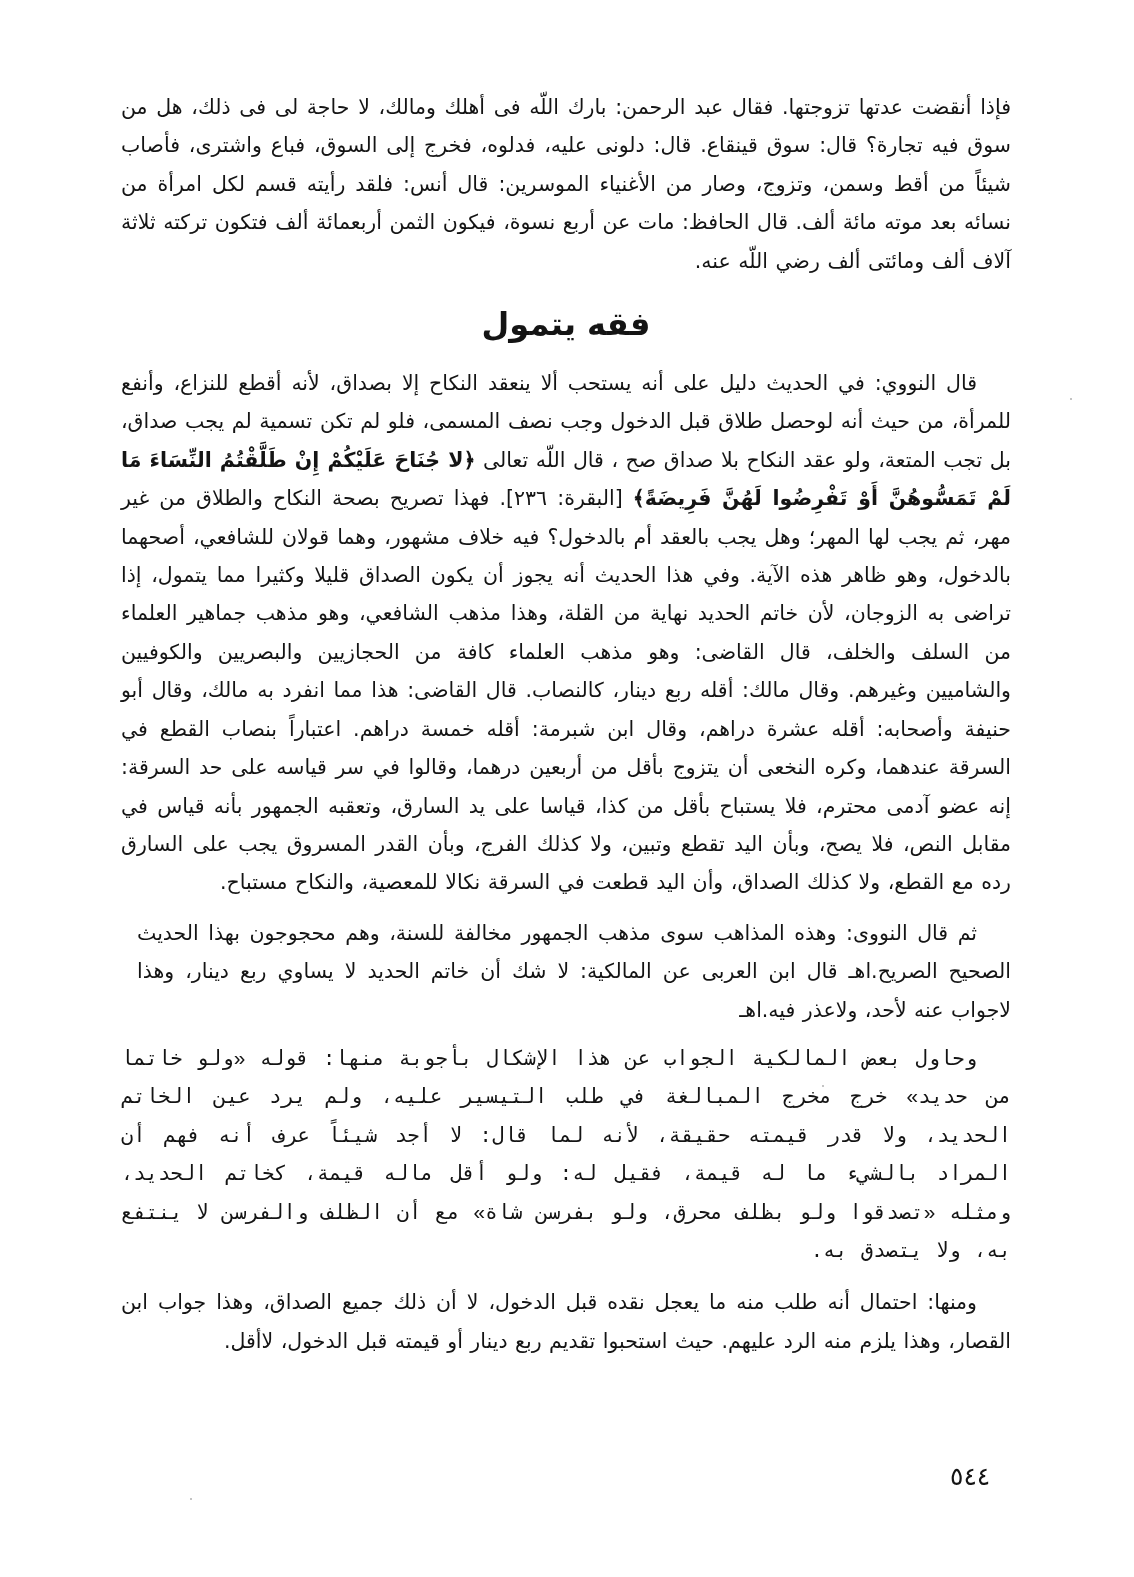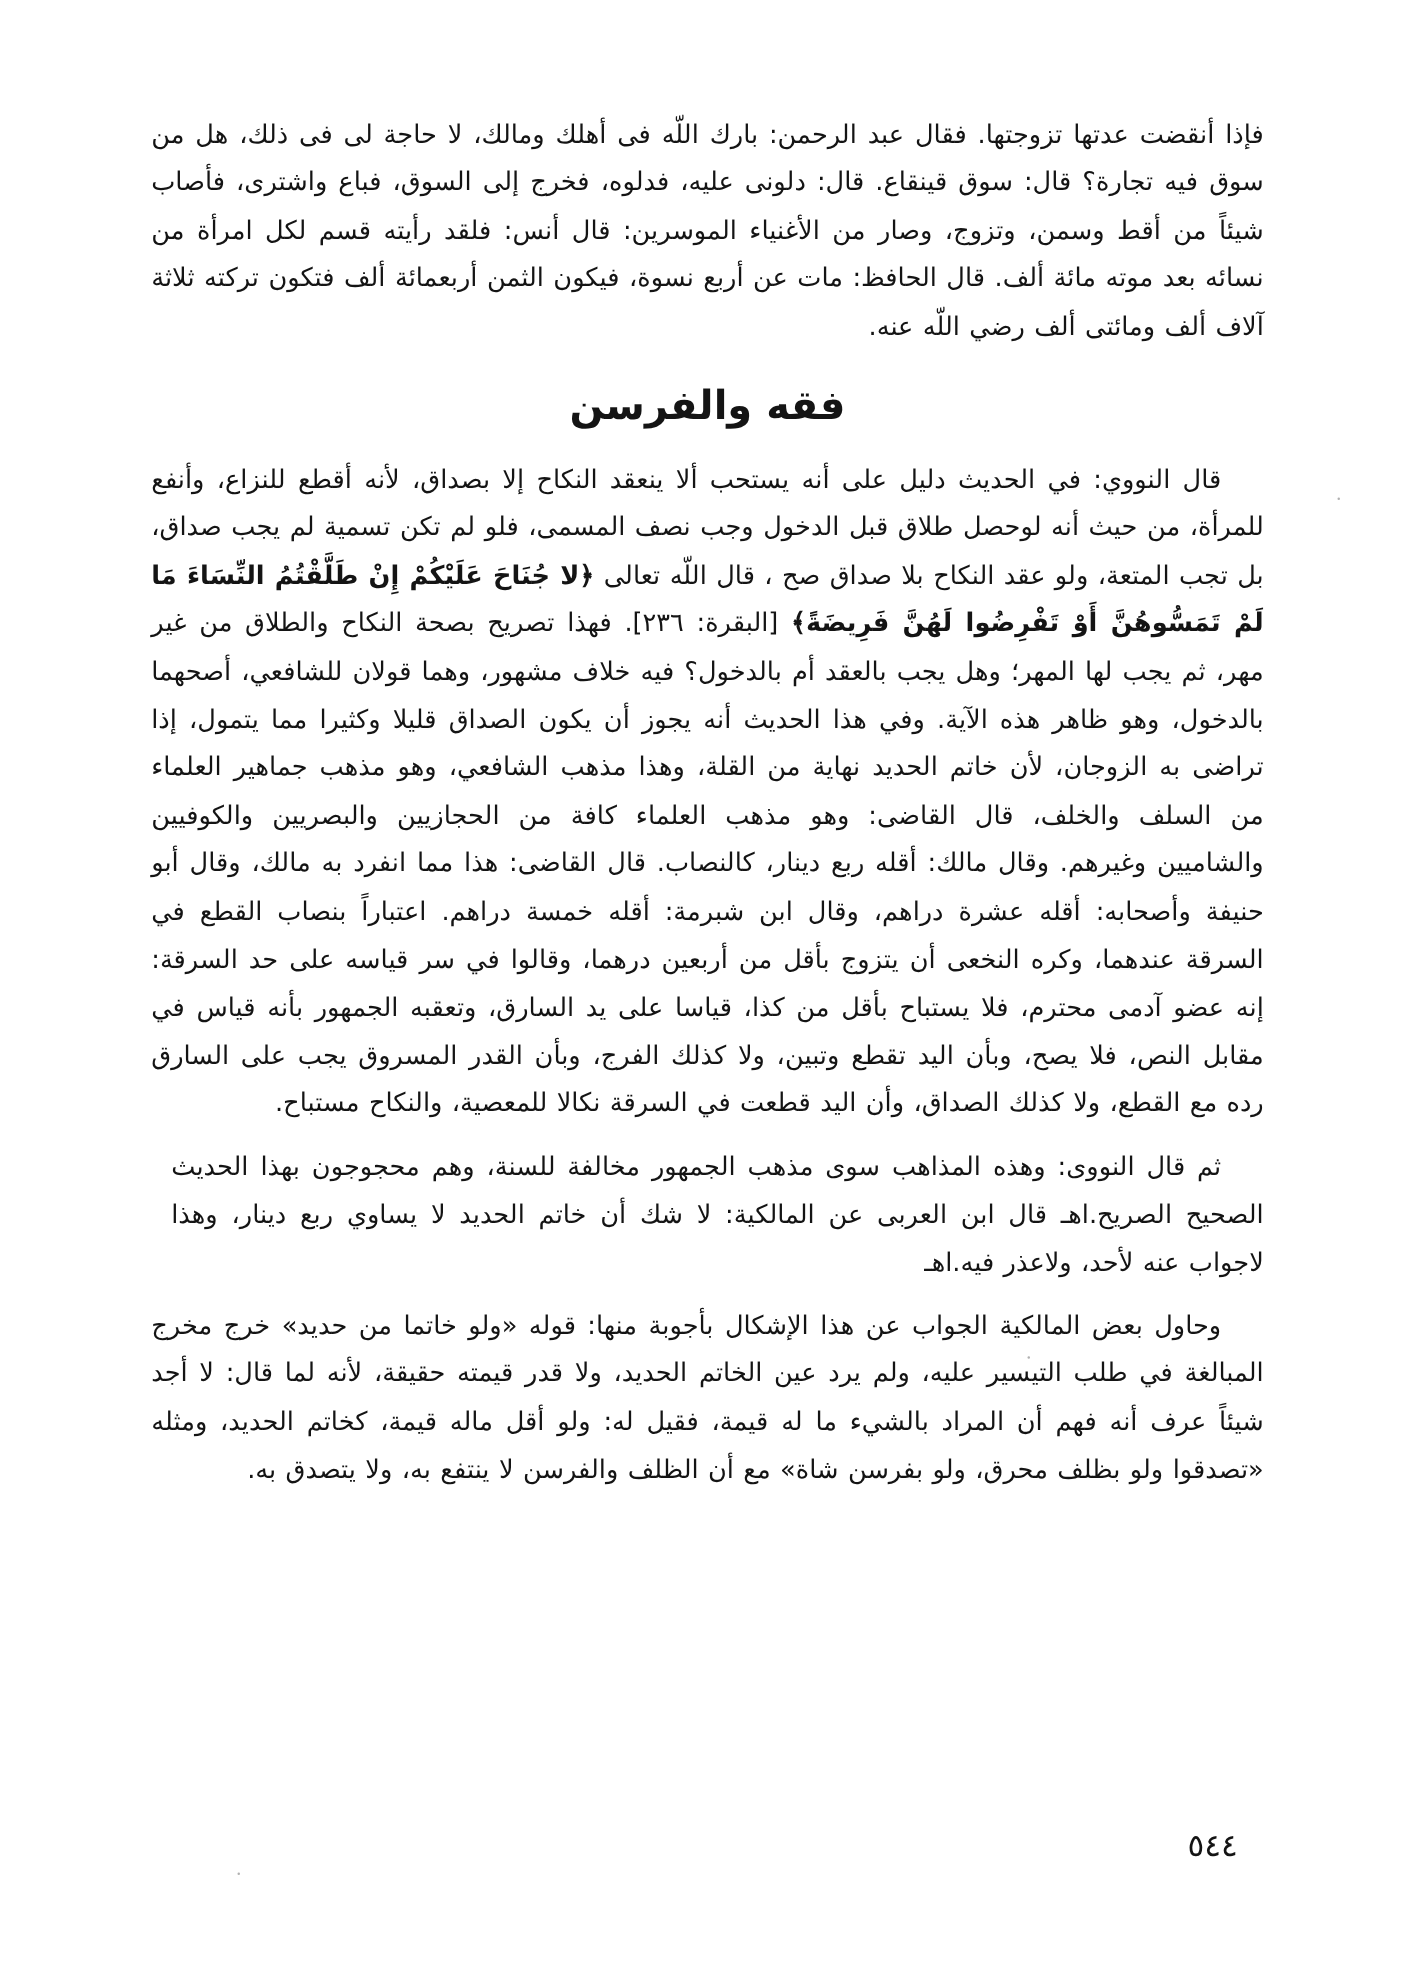--- a/index.html
+++ b/index.html
@@ -37,21 +37,21 @@
     .p1 { }
     .heading {
       margin: 22px 0 18px 0;
       text-align: center;
       font-size: 32px;
       font-weight: bold;
       line-height: 44px;
     }
     .p2 { }
     .p3 { margin-top: 12px; margin-left: 16px; }
-    .p4 { margin-top: 12px; }
+    .p4 { margin-top: 12px; font-family: Liberation Mono, monospace; }
     .p5 { margin-top: 12px; }
     .quran {
       font-weight: bold;
     }
     .page-number {
       position: absolute;
       left: 950px;
       top: 1462px;
       font-size: 25px;
       direction: rtl;
@@ -64,27 +64,28 @@
       background: #b0b0b0;
       border-radius: 1px;
     }
   </style>
 </head>
 <body>
 
 <div class="page">
   <p class="para p1">فإذا أنقضت عدتها تزوجتها. فقال عبد الرحمن: بارك اللّه فى أهلك ومالك، لا حاجة لى فى ذلك، هل من سوق فيه تجارة؟ قال: سوق قينقاع. قال: دلونى عليه، فدلوه، فخرج إلى السوق، فباع واشترى، فأصاب شيئاً من أقط وسمن، وتزوج، وصار من الأغنياء الموسرين: قال أنس: فلقد رأيته قسم لكل امرأة من نسائه بعد موته مائة ألف. قال الحافظ: مات عن أربع نسوة، فيكون الثمن أربعمائة ألف فتكون تركته ثلاثة آلاف ألف ومائتى ألف رضي اللّه عنه.</p>
 
-  <h2 class="heading">فقه والفرسن</h2>
+  <h2 class="heading">فقه يتمول</h2>
 
   <p class="para indent p2"><span>قال النووي: في الحديث دليل على أنه يستحب ألا ينعقد النكاح إلا بصداق، لأنه أقطع للنزاع، وأنفع للمرأة، من حيث أنه لوحصل طلاق قبل الدخول وجب نصف المسمى، فلو لم تكن تسمية لم يجب صداق، بل تجب المتعة، ولو عقد النكاح بلا صداق صح ، قال اللّه تعالى </span><span class="quran">﴿لا جُنَاحَ عَلَيْكُمْ إِنْ طَلَّقْتُمُ النِّسَاءَ مَا لَمْ تَمَسُّوهُنَّ أَوْ تَفْرِضُوا لَهُنَّ فَرِيضَةً﴾</span><span> [البقرة: ٢٣٦]. فهذا تصريح بصحة النكاح والطلاق من غير مهر، ثم يجب لها المهر؛ وهل يجب بالعقد أم بالدخول؟ فيه خلاف مشهور، وهما قولان للشافعي، أصحهما بالدخول، وهو ظاهر هذه الآية. وفي هذا الحديث أنه يجوز أن يكون الصداق قليلا وكثيرا مما يتمول، إذا تراضى به الزوجان، لأن خاتم الحديد نهاية من القلة، وهذا مذهب الشافعي، وهو مذهب جماهير العلماء من السلف والخلف، قال القاضى: وهو مذهب العلماء كافة من الحجازيين والبصريين والكوفيين والشاميين وغيرهم. وقال مالك: أقله ربع دينار، كالنصاب. قال القاضى: هذا مما انفرد به مالك، وقال أبو حنيفة وأصحابه: أقله عشرة دراهم، وقال ابن شبرمة: أقله خمسة دراهم. اعتباراً بنصاب القطع في السرقة عندهما، وكره النخعى أن يتزوج بأقل من أربعين درهما، وقالوا في سر قياسه على حد السرقة: إنه عضو آدمى محترم، فلا يستباح بأقل من كذا، قياسا على يد السارق، وتعقبه الجمهور بأنه قياس في مقابل النص، فلا يصح، وبأن اليد تقطع وتبين، ولا كذلك الفرج، وبأن القدر المسروق يجب على السارق رده مع القطع، ولا كذلك الصداق، وأن اليد قطعت في السرقة نكالا للمعصية، والنكاح مستباح.</span></p>
 
   <p class="para indent p3">ثم قال النووى: وهذه المذاهب سوى مذهب الجمهور مخالفة للسنة، وهم محجوجون بهذا الحديث الصحيح الصريح.اهـ قال ابن العربى عن المالكية: لا شك أن خاتم الحديد لا يساوي ربع دينار، وهذا لاجواب عنه لأحد، ولاعذر فيه.اهـ</p>
 
   <p class="para indent p4">وحاول بعض المالكية الجواب عن هذا الإشكال بأجوبة منها: قوله «ولو خاتما من حديد» خرج مخرج المبالغة في طلب التيسير عليه، ولم يرد عين الخاتم الحديد، ولا قدر قيمته حقيقة، لأنه لما قال: لا أجد شيئاً عرف أنه فهم أن المراد بالشيء ما له قيمة، فقيل له: ولو أقل ماله قيمة، كخاتم الحديد، ومثله «تصدقوا ولو بظلف محرق، ولو بفرسن شاة» مع أن الظلف والفرسن لا ينتفع به، ولا يتصدق به.</p>
 
+  <p class="para indent p5">ومنها: احتمال أنه طلب منه ما يعجل نقده قبل الدخول، لا أن ذلك جميع الصداق، وهذا جواب ابن القصار، وهذا يلزم منه الرد عليهم. حيث استحبوا تقديم ربع دينار أو قيمته قبل الدخول، لاأقل.</p>
 </div>
 
 <div class="page-number">٥٤٤</div>
 
 <div class="speck" style="left:1070px; top:398px;"></div>
 <div class="speck" style="left:822px; top:1085px;"></div>
 <div class="speck" style="left:190px; top:1498px;"></div>
 
 </body></html>

